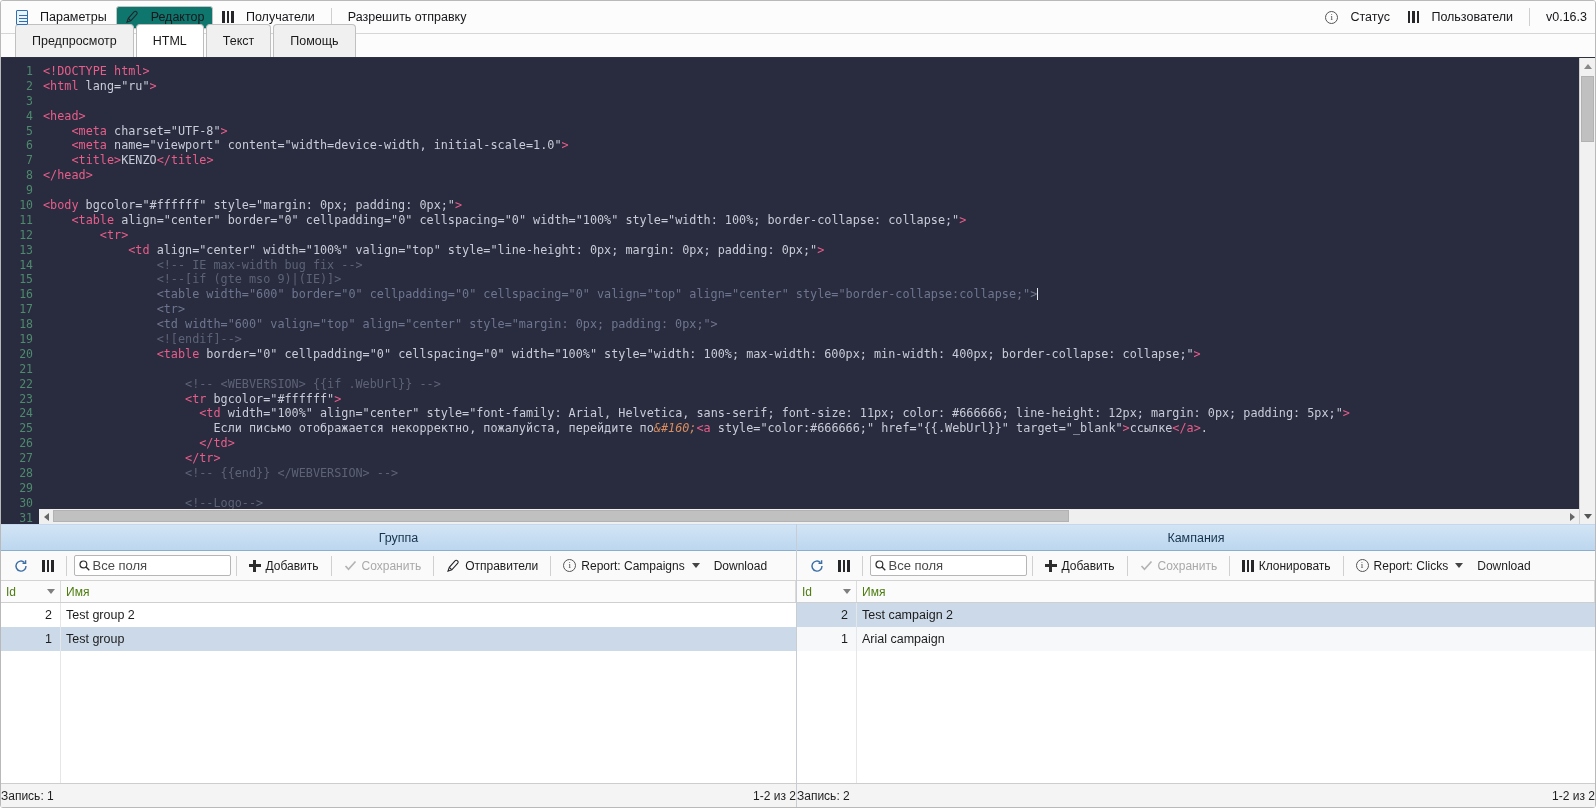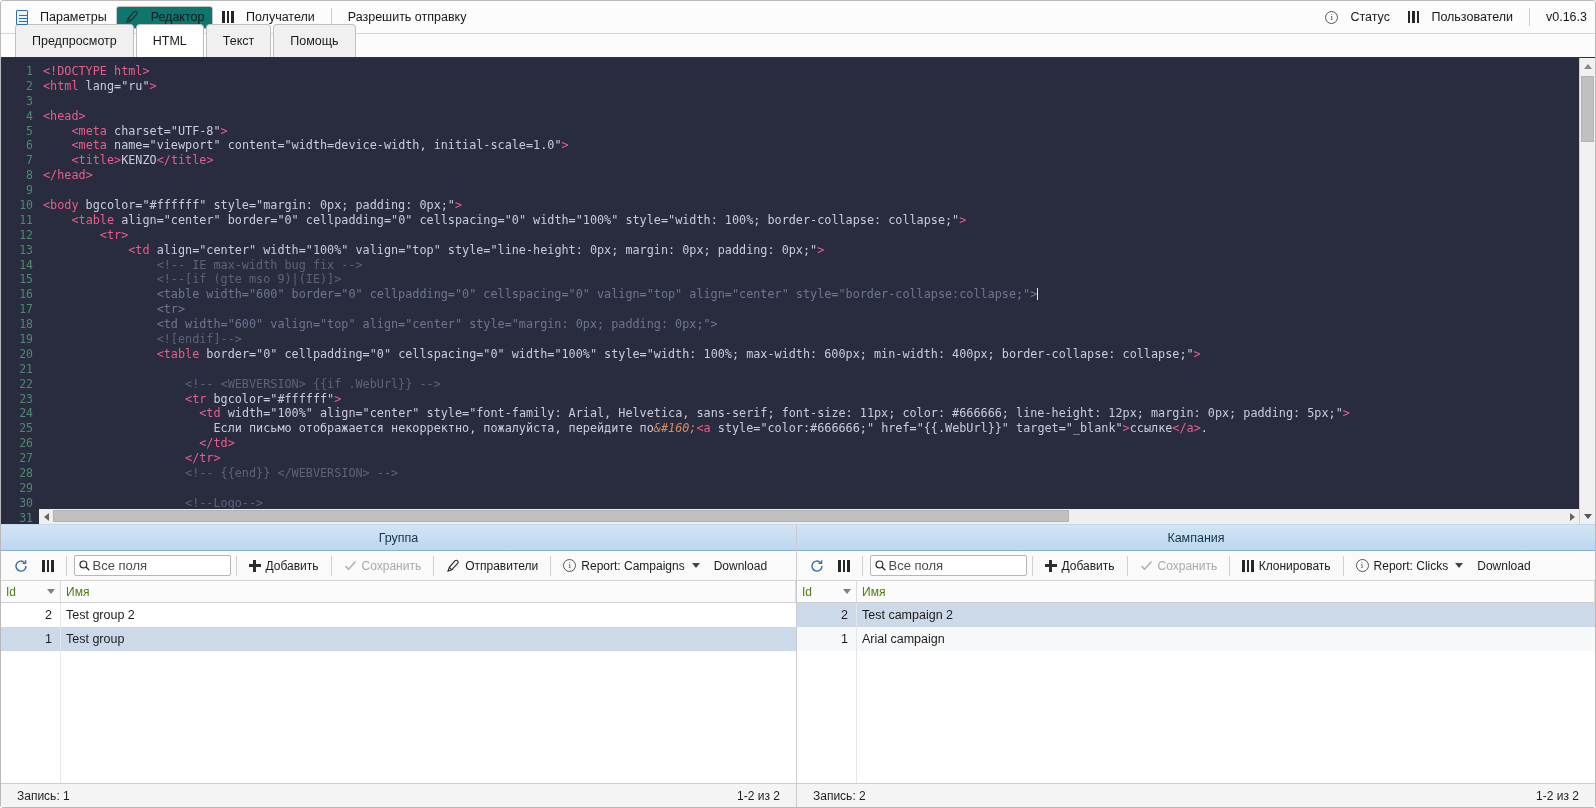--- a/index.html
+++ b/index.html
@@ -261,21 +261,21 @@
   .row.sel { background: #ccd9e8; }
   .row .c-id { width: 60px; min-width:60px; display:flex; align-items:center; justify-content:flex-end; padding-right: 8px; border-right:1px solid #e3e6ea; color:#1c1c1c; }
   .row .c-name { flex:1; display:flex; align-items:center; padding-left: 5px; color:#1c1c1c; }
   .grid-filler { display:flex; height: 100%; }
   .gf-id { width:60px; min-width:60px; border-right:1px solid #e3e6ea; }
   .gf-name { flex:1; }
 
   .panel-status {
     height: 24px; min-height:24px;
     display: flex; align-items: center; justify-content: space-between;
-    padding: 0 16px;
+    padding: 0 0;
     background: #f4f4f4;
     border-top: 1px solid #cdcdcd;
     font-size: 12px;
     color: #1d1d1d;
   }
 </style>
 </head>
 <body>
 
 <div id="app">

